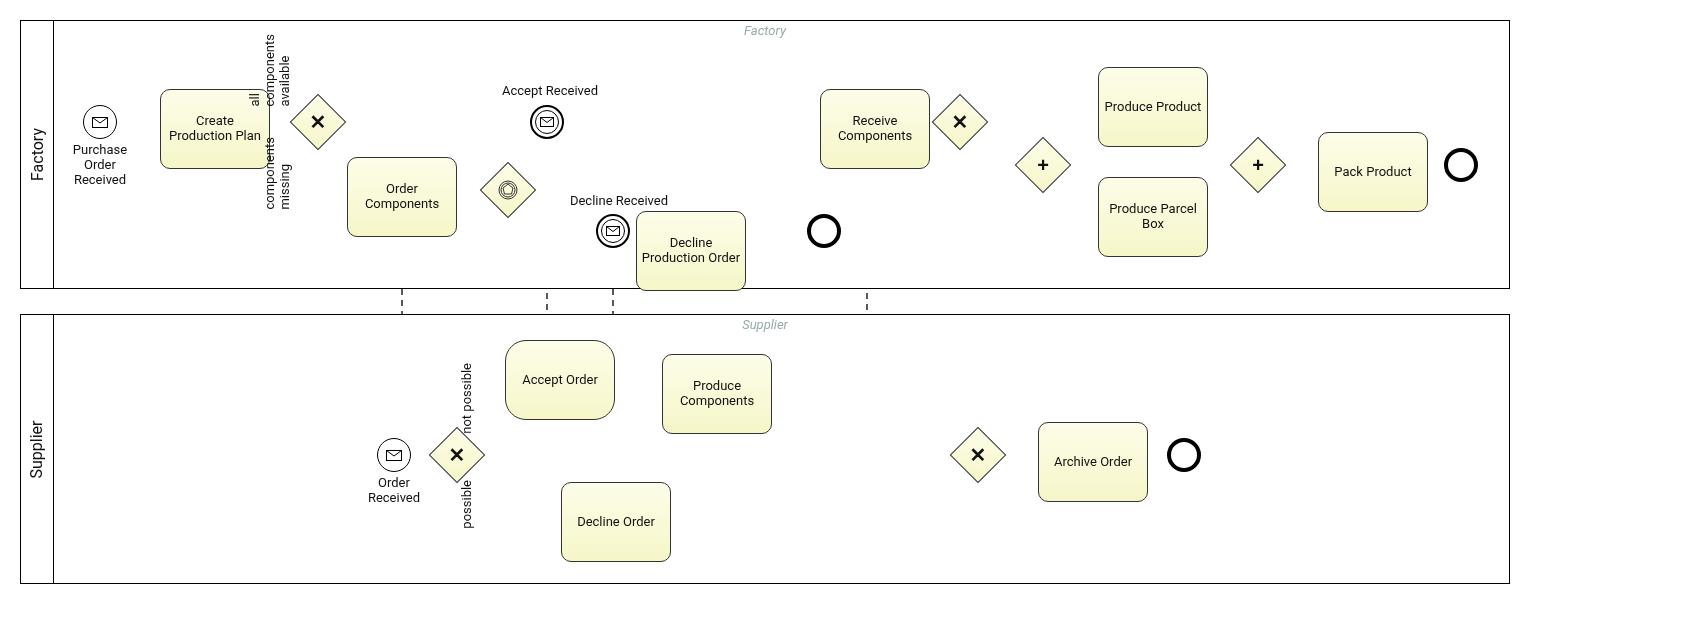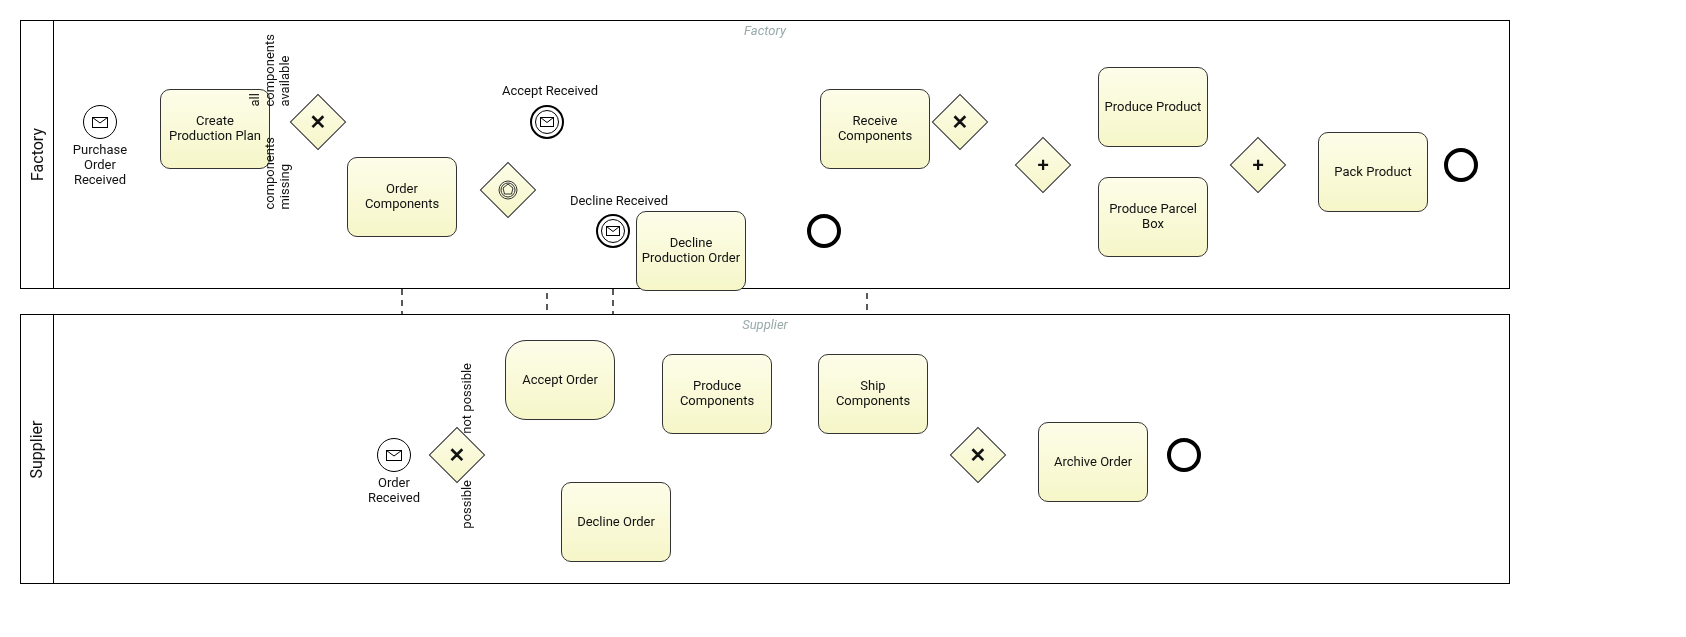--- a/index.html
+++ b/index.html
@@ -331,23 +331,20 @@
   </div>
 
   <div class="task" style="left:561px; top:482px;">
     <span>Decline Order</span>
   </div>
 
   <div class="task" style="left:662px; top:354px;">
     <span>Produce Components</span>
   </div>
 
-  <div class="task" style="left:818px; top:354px;">
-    <span>Ship Components</span>
-  </div>
 
   <div class="gateway" style="left:958px; top:435px;">
     <span class="gw-mark">✕</span>
   </div>
 
   <div class="task" style="left:1038px; top:422px;">
     <span>Archive Order</span>
   </div>
 
   <div class="event thick" style="left:1167px; top:438px;"></div>

